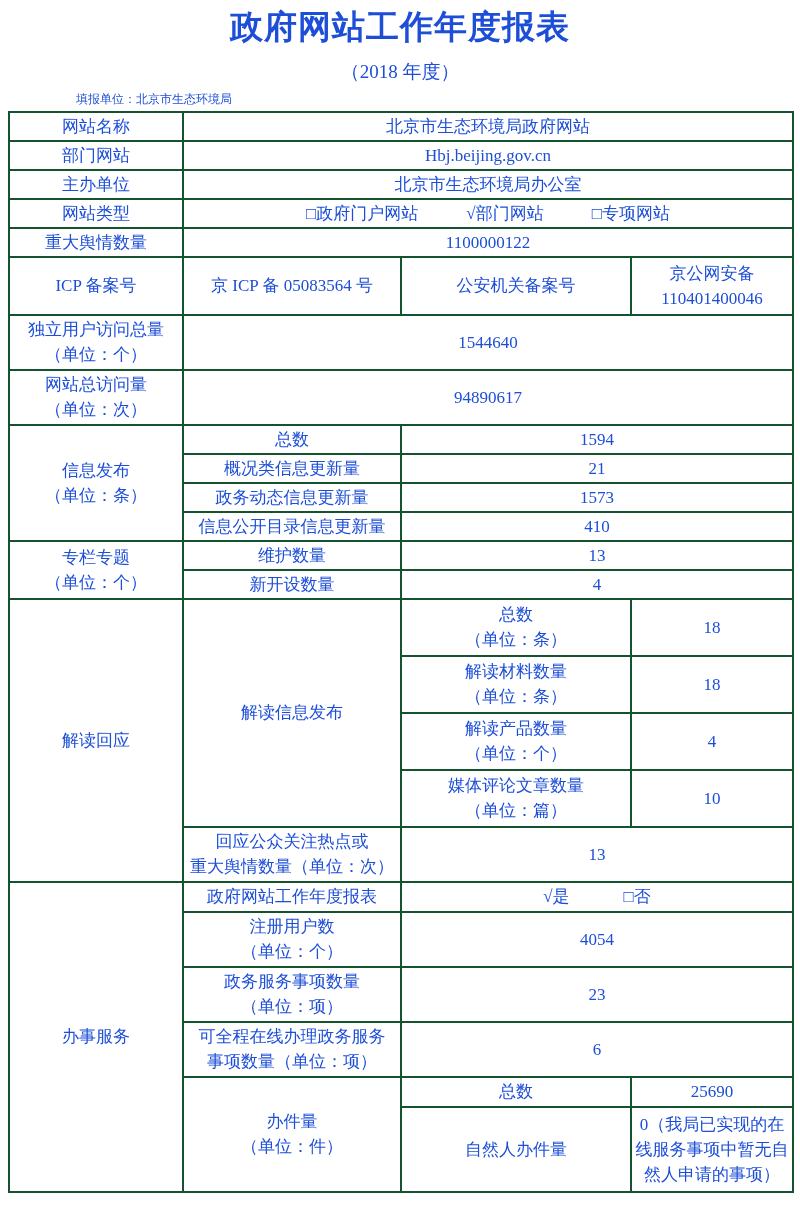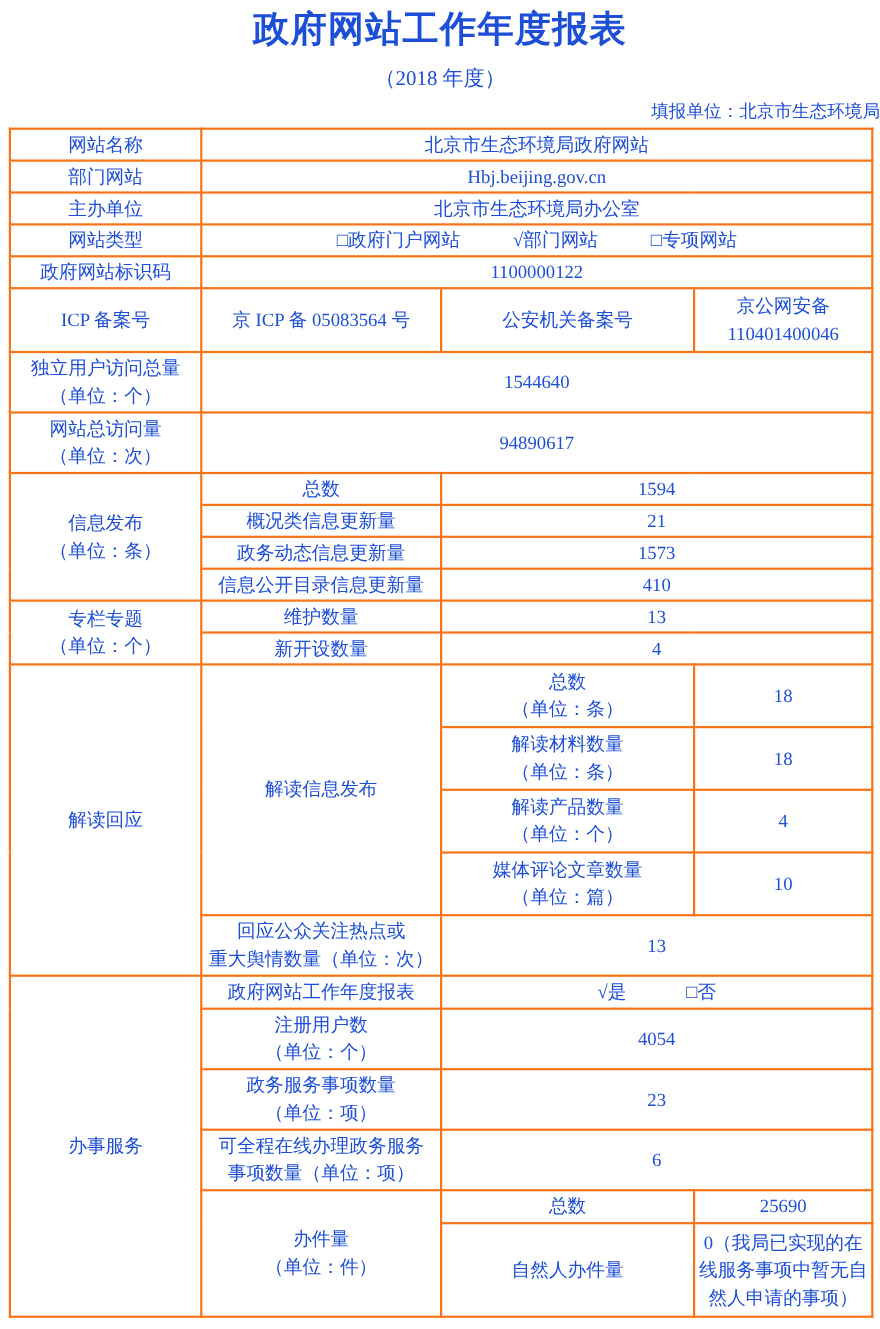--- a/index.html
+++ b/index.html
@@ -25,32 +25,31 @@
     line-height: 1.2;
   }
   .subtitle {
     margin-top: 13px;
     text-align: center;
     font-size: 19px;
     line-height: 1.2;
   }
   .filing {
     margin: 9px 0 4px 76px;
-    font-size: 16px;
+    font-size: 12px;
     line-height: 1.2;
-    text-align: right;
   }
   table.report {
     border-collapse: collapse;
     table-layout: fixed;
     margin-left: 8px;
     width: 786px;
   }
   table.report td {
-    border: 2px solid #f97316;
+    border: 2px solid #14532d;
     text-align: center;
     vertical-align: middle;
     font-size: 17px;
     padding: 1px 3px;
     line-height: 25px;
     overflow: hidden;
   }
   tr.r29 { height: 29px; }
   tr.r30 { height: 30px; }
   tr.r55 { height: 55px; }
@@ -109,21 +108,21 @@
       <td colspan="3">
         <div class="opts">
           <span class="opt"><span>□</span><span>政府门户网站</span></span>
           <span class="opt"><span>√</span><span>部门网站</span></span>
           <span class="opt"><span>□</span><span>专项网站</span></span>
         </div>
       </td>
     </tr>
 
     <tr class="r29">
-      <td>政府网站标识码</td>
+      <td>重大舆情数量</td>
       <td colspan="3">1100000122</td>
     </tr>
 
     <tr class="r58">
       <td>ICP 备案号</td>
       <td>京 ICP 备 05083564 号</td>
       <td>公安机关备案号</td>
       <td>
         <div>京公网安备</div>
         <div>110401400046</div>

